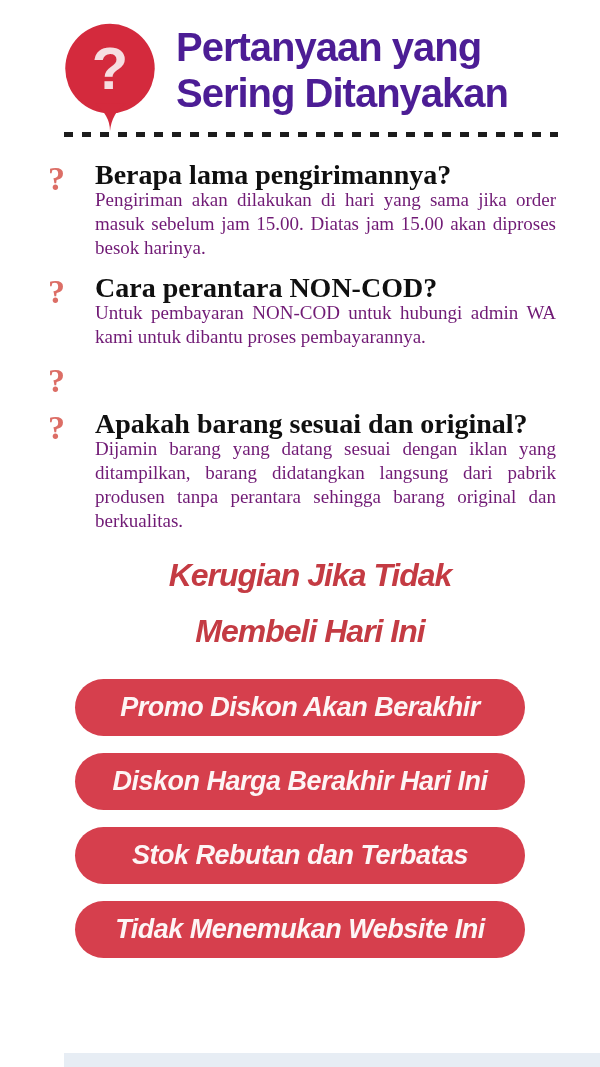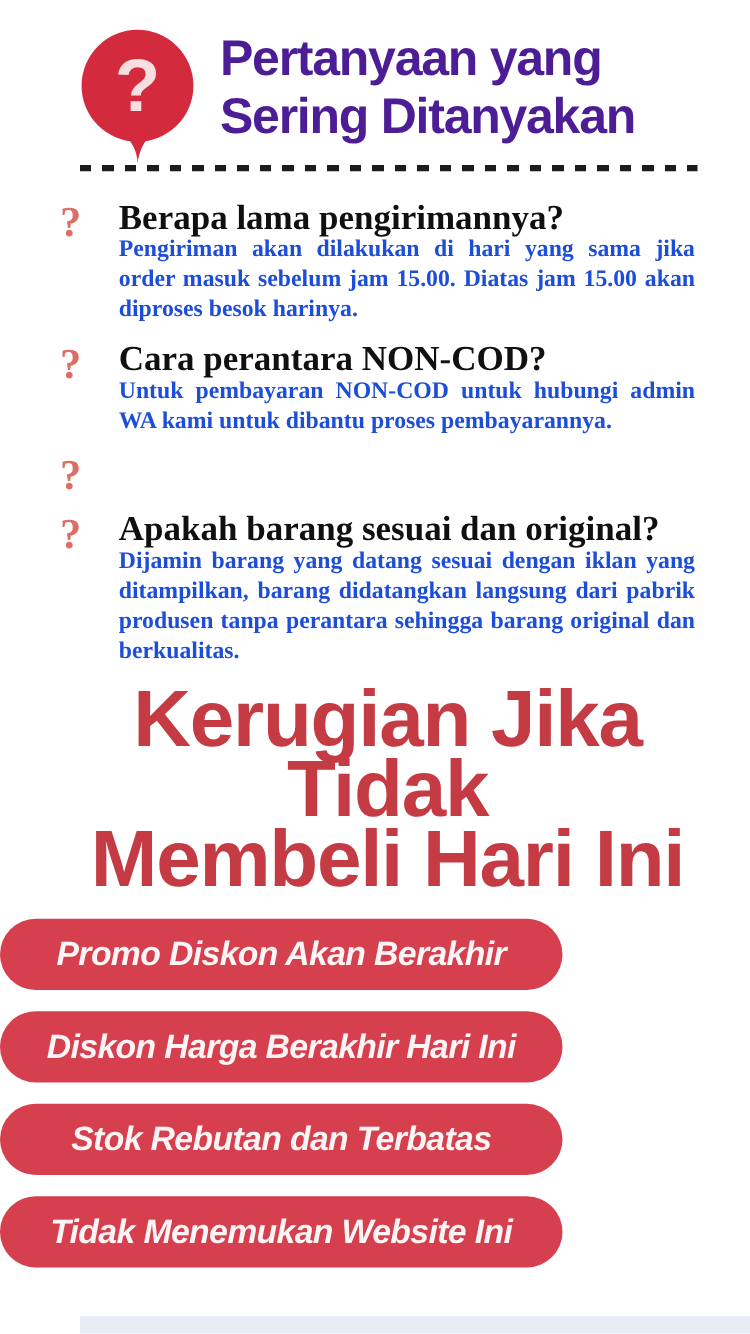--- a/index.html
+++ b/index.html
@@ -60,40 +60,41 @@
     font-family: "Liberation Serif", serif;
     font-weight: bold;
     font-size: 28px;
     line-height: 27px;
     color: #101010;
   }
   .faq-answer {
     font-family: "Liberation Serif", serif;
     font-size: 19px;
     line-height: 24px;
-    color: #1d4ed8;
+    color: #701a75;
     text-align: justify;
-    font-weight: bold;
   }
 
   
   .loss-heading {
     margin-top: 12px;
     text-align: center;
     font-weight: bold;
-    font-size: 64px;
+    font-style: italic;
+    font-size: 32px;
     line-height: 56px;
     color: #c43b43;
     letter-spacing: -1px;
     padding-left: 20px;
   }
   .button-stack {
     margin-top: 20px;
     display: flex;
     flex-direction: column;
+    align-items: center;
     gap: 17px;
   }
   .pill-button {
     width: 450px;
     height: 57px;
     background: #d63f4d;
     border: none;
     border-radius: 29px;
     color: #fdf5f5;
     font-family: "Liberation Sans", sans-serif;

